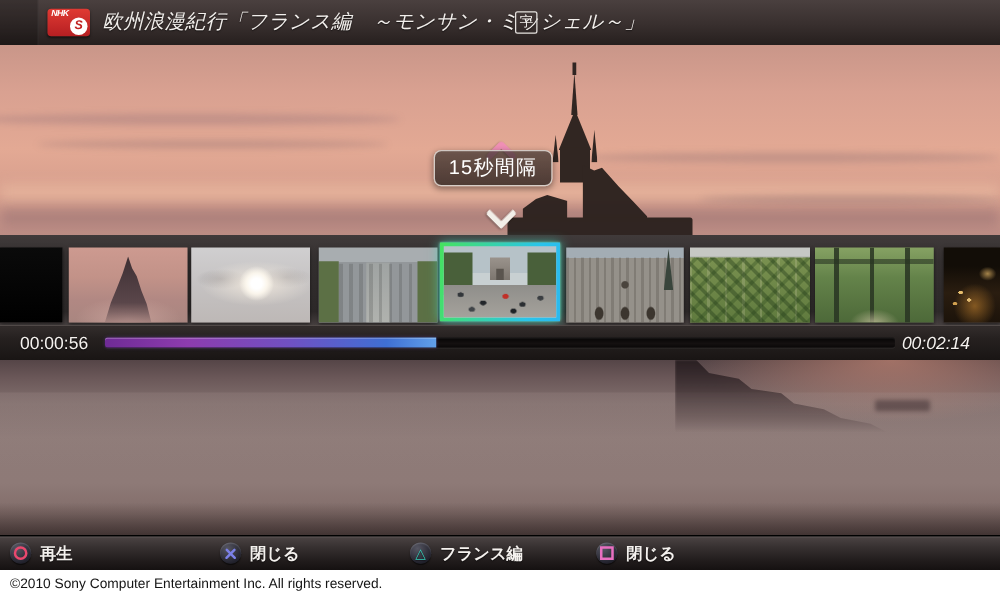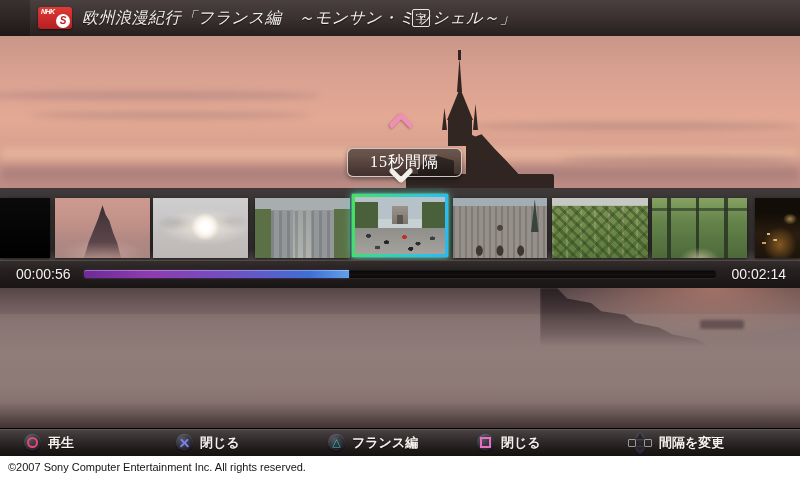--- a/index.html
+++ b/index.html
@@ -45,24 +45,24 @@
   .ab-nave{left:66px;top:96px;width:52px;height:56px;clip-path:polygon(0 0,18% 8%,30% 4%,55% 30%,78% 52%,100% 74%,100% 100%,0 100%);}
   .ab-left{left:18px;top:120px;width:36px;height:32px;clip-path:polygon(0 35%,30% 10%,55% 0,100% 15%,100% 100%,0 100%);}
   .ab-base{left:6px;top:138px;width:148px;height:14px;border-radius:2px 2px 0 0;}
 
   
   .chev{position:absolute;width:13px;height:13px;border-radius:3px;}
   .chev-up{left:392px;top:80px;border-left:5px solid #ef8fb5;border-top:5px solid #ef8fb5;
     transform:rotate(45deg);filter:drop-shadow(0 1px 1px rgba(0,0,0,.35));}
   .chev-down{left:392px;top:126px;border-right:5px solid #f2eee8;border-bottom:5px solid #f2eee8;
     transform:rotate(45deg);filter:drop-shadow(0 1px 1px rgba(0,0,0,.35));}
-  .interval-label{position:absolute;left:347px;top:112px;padding:3px 22px;
+  .interval-label{position:absolute;left:347px;top:84px;padding:3px 11px;
     background:linear-gradient(180deg,rgba(62,52,48,.72),rgba(28,22,20,.74));
     border:1.5px solid rgba(245,240,235,.78);border-radius:6px;color:#fff;font-size:16px;
-    letter-spacing:1px;box-shadow:0 2px 5px rgba(0,0,0,.4);white-space:nowrap;font-family:Liberation Serif, serif;}
+    letter-spacing:1px;box-shadow:0 2px 5px rgba(0,0,0,.4);white-space:nowrap;}
 
   
   .strip{position:absolute;left:0;top:188px;width:800px;height:72px;
     background:linear-gradient(180deg,#403a3a 0%,#343030 30%,#2e2a2a 85%,#474040 100%);}
   .thumb{position:absolute;top:10px;height:60px;box-sizing:border-box;
     box-shadow:0 1px 3px rgba(0,0,0,.5);}
   .thumb .timg{position:relative;width:100%;height:100%;overflow:hidden;}
   .thumb.selected{top:6px;height:63px;padding:3px;
     background:linear-gradient(100deg,#46e25f,#2ac4ea 75%,#2bb8ee);
     box-shadow:0 0 9px rgba(70,220,190,.8),0 0 2px rgba(150,255,220,.9);}
@@ -135,21 +135,21 @@
     radial-gradient(3px 2px at 45% 70%,#e8d090 60%,transparent 70%),
     radial-gradient(3px 2px at 20% 75%,#d0a050 60%,transparent 70%),
     linear-gradient(180deg,#120d07 0 25%,#2a1d10 60%,#1c130a 100%);}
 
   
   .timeline{position:absolute;left:0;top:260px;width:800px;height:28px;
     background:linear-gradient(180deg,#332d2c 0%,#262120 35%,#191514 100%);
     border-top:1px solid #514a48;box-sizing:border-box;}
   .time{position:absolute;top:0;line-height:26px;color:#f5f2ef;font-size:14px;
     text-shadow:0 1px 1px rgba(0,0,0,.6);}
-  .time-left{left:16px;} .time-right{right:14px;}
+  .time-left{left:16px;} .time-right{right:24px;font-style:italic;}
   .bar{position:absolute;left:84px;top:9px;width:632px;height:8px;border-radius:2px;
     background:linear-gradient(180deg,#050404,#141010 60%,#0a0808);
     box-shadow:inset 0 1px 1px rgba(255,255,255,.08),0 1px 0 rgba(255,255,255,.05);}
   .fill{height:100%;width:42%;border-radius:2px 0 0 2px;
     background:linear-gradient(90deg,#6f2b96 0%,#8d3cae 25%,#7150c2 55%,#3f6fd4 85%,#61a0ea 100%);
     box-shadow:inset 0 1px 0 rgba(255,255,255,.3),0 0 3px rgba(120,70,200,.4);}
 
   
   .photo-bottom{position:absolute;left:0;top:288px;width:800px;height:140px;overflow:hidden;
     background:linear-gradient(180deg,#554547 0%,#6a5758 10%,#82706e 25%,#8e7b78 45%,#8e7a77 70%,#816c69 88%,#6b5755 100%);}
@@ -164,21 +164,21 @@
     background:rgba(55,42,45,.5);filter:blur(1.5px);}
   .bottom-shade{position:absolute;left:0;bottom:0;width:100%;height:26px;
     background:linear-gradient(180deg,transparent,rgba(25,18,18,.5));}
 
   
   .controls{position:absolute;left:0;top:428px;width:800px;height:28px;
     background:linear-gradient(180deg,#4c4444 0%,#352f2f 35%,#201b1b 75%,#151111 100%);
     border-top:1px solid #000;box-shadow:inset 0 1px 0 rgba(255,255,255,.1);box-sizing:border-box;}
   .ctrl{position:absolute;top:0;height:27px;display:flex;align-items:center;gap:7px;
     color:#f4f1ee;font-size:13px;font-weight:bold;text-shadow:0 1px 1px rgba(0,0,0,.6);}
-  .c1{left:24px;justify-content:space-between;} .c2{left:176px;} .c3{left:328px;} .c4{left:477px;} .c5{left:628px;}
+  .c1{left:8px;justify-content:space-between;} .c2{left:176px;} .c3{left:328px;} .c4{left:477px;} .c5{left:628px;}
   .psbtn{width:17px;height:17px;border-radius:50%;flex:0 0 auto;
     background:radial-gradient(circle at 35% 28%,#565662,#23232e 70%,#15151d);
     box-shadow:0 1px 1px rgba(0,0,0,.6),inset 0 1px 1px rgba(255,255,255,.18);
     display:flex;align-items:center;justify-content:center;position:relative;}
   .g-circle{width:7px;height:7px;border:2px solid #e8486e;border-radius:50%;}
   .g-cross{position:relative;width:11px;height:11px;}
   .g-cross i{position:absolute;left:0;top:4.5px;width:11px;height:2.4px;background:#7b80e8;border-radius:1px;}
   .g-cross i.a{transform:rotate(45deg);} .g-cross i.b{transform:rotate(-45deg);}
   .g-triangle{color:#35cdb8;font-size:11px;line-height:1;font-family:"DejaVu Sans",sans-serif;margin-top:-1px;}
   .g-square{width:7px;height:7px;border:2px solid #e86fc0;}
@@ -324,28 +324,19 @@
           <span class="g-triangle">△</span>
         </span>
       <span>フランス編</span>
     </div>
     <div class="ctrl c4">
       <span class="psbtn">
           <span class="g-square"></span>
         </span>
       <span>閉じる</span>
     </div>
-    <div class="ctrl c5">
-      <span class="dpad">
-        <span class="dp-up"></span>
-        <span class="dp-down"></span>
-        <span class="dp-left"></span>
-        <span class="dp-right"></span>
-      </span>
-      <span>間隔を変更</span>
-    </div>
   </div>
 
   <div class="footer">
-    <div>©2007 Sony Computer Entertainment Inc. All rights reserved.</div>
+    <div>©2010 Sony Computer Entertainment Inc. All rights reserved.</div>
   </div>
 
 </div>
 
 </body></html>

